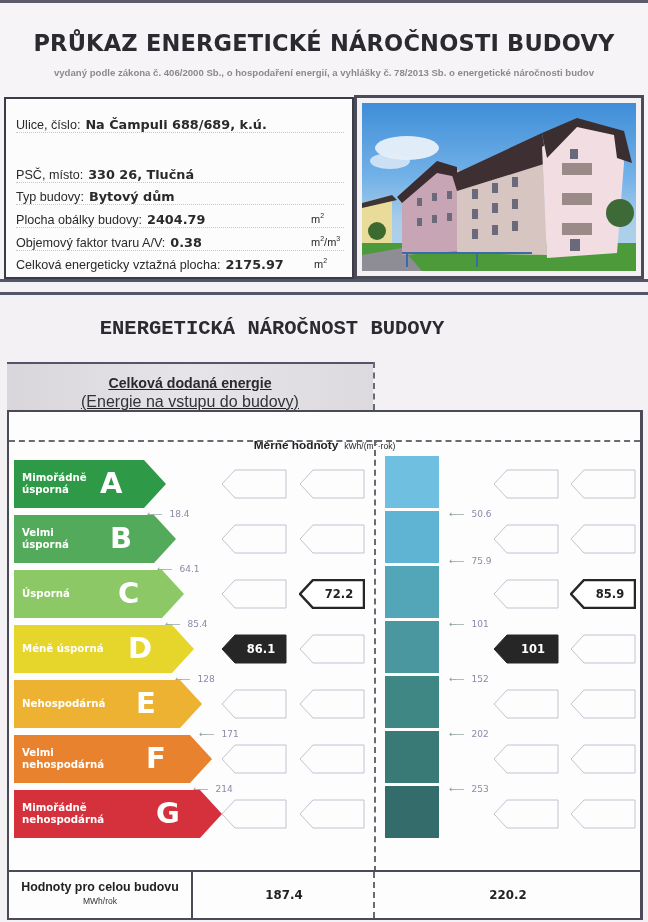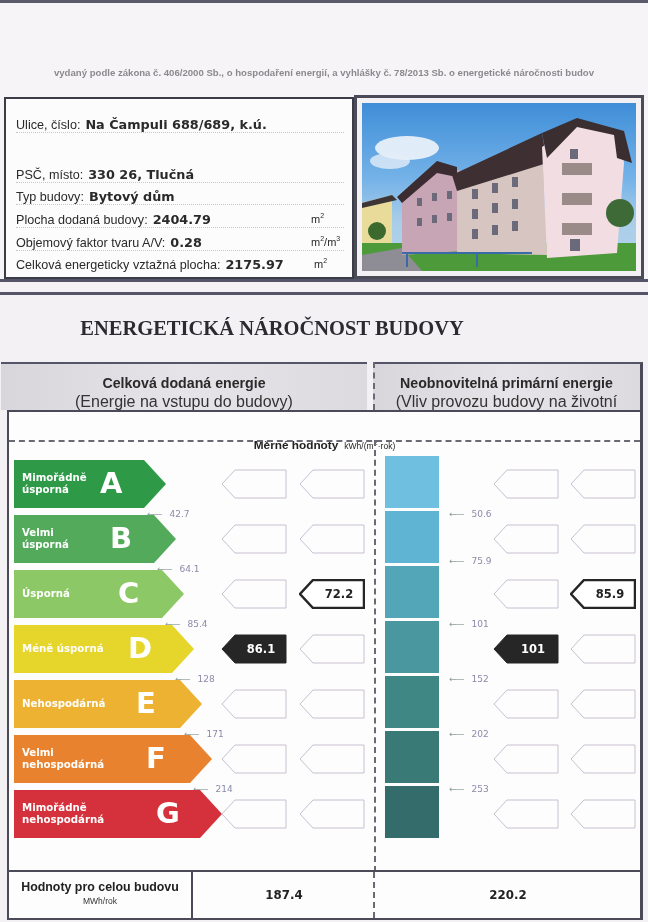--- a/index.html
+++ b/index.html
@@ -50,21 +50,21 @@
       background: linear-gradient(180deg,#3f8ed8 0%,#74b2e8 45%,#a9cde9 70%,#b5d4ec 100%);
     }
     
     .lower-panel {
       position: absolute; left: 0; top: 292px; width: 648px; height: 630px;
       background: #f3f1f4;
       border-top: 3px solid #55556a;
     }
     .section-title {
       position: absolute; left: 0; top: 22px; width: 544px; text-align: center;
-      font-family: Liberation Serif, serif; font-weight: bold; font-size: 20.5px;
+      font-family: Liberation Mono, monospace; font-weight: bold; font-size: 20.5px;
       color: #2a2a30;
     }
     .col-header {
       position: absolute; top: 67px; height: 48px;
       background: linear-gradient(90deg,#d8d6da,#e6e4e8 50%,#dcdadf);
       border-top: 2px solid #55556a;
       text-align: center;
     }
     .col-header .h { font-weight: bold; font-size: 14.2px; margin-top: 11px; color: #2a2a2a; }
     .col-header .s { font-size: 16px; margin-top: 2px; color: #333; }
@@ -114,43 +114,44 @@
       border-right: 2px solid #4a4a58; text-align: center; }
     .total-label .t { font-weight: bold; font-size: 12.4px; margin-top: 8px; color: #222; }
     .total-label .u { font-size: 8.5px; margin-top: 2px; color: #333; }
     .total-val { position: absolute; top: 0; line-height: 46px; text-align: center;
       font-family: "DejaVu Sans", sans-serif; font-weight: bold; font-size: 11.8px; color: #222; }
   </style>
 </head>
 <body>
 
 <div class="top-panel">
+  <div class="main-title">PRŮKAZ ENERGETICKÉ NÁROČNOSTI BUDOVY</div>
   <div class="subtitle">vydaný podle zákona č. 406/2000 Sb., o hospodaření energií, a vyhlášky č. 78/2013 Sb. o energetické náročnosti budov</div>
 
   <div class="info-box">
     <div class="info-row" style="top:18px;">
       <span>Ulice, číslo:</span>
       <span class="val">Na Čampuli 688/689, k.ú.</span>
     </div>
     <div class="info-row" style="top:68px;">
       <span>PSČ, místo:</span>
       <span class="val">330 26, Tlučná</span>
     </div>
     <div class="info-row" style="top:90px;">
       <span>Typ budovy:</span>
       <span class="val">Bytový dům</span>
     </div>
     <div class="info-row" style="top:113px;">
-      <span>Plocha dodaná budovy:</span>
+      <span>Plocha obálky budovy:</span>
       <span class="val">2404.79</span>
       <span class="unit" style="left:295px;"><span>m</span><sup>2</sup></span>
     </div>
     <div class="info-row" style="top:136px;">
       <span>Objemový faktor tvaru A/V:</span>
-      <span class="val">0.28</span>
+      <span class="val">0.38</span>
       <span class="unit" style="left:295px;"><span>m</span><sup>2</sup><span>/m</span><sup>3</sup></span>
     </div>
     <div class="info-row" style="top:158px; border-bottom:none;">
       <span>Celková energeticky vztažná plocha:</span>
       <span class="val">2175.97</span>
       <span class="unit" style="left:298px;"><span>m</span><sup>2</sup></span>
     </div>
   </div>
 
   <div class="photo-box">
@@ -204,47 +205,43 @@
         <line x1="45" y1="150" x2="45" y2="164" stroke="#3a6aa8" stroke-width="2"></line>
         <line x1="115" y1="150" x2="115" y2="164" stroke="#3a6aa8" stroke-width="2"></line>
       </svg>
     </div>
   </div>
 </div>
 
 <div class="lower-panel">
   <div class="section-title">ENERGETICKÁ NÁROČNOST BUDOVY</div>
 
-  <div class="col-header" style="left:1px; width:366px;">
+  <div class="col-header" style="left:7px; width:366px;text-decoration:underline;">
     <div class="h">Celková dodaná energie</div>
     <div class="s">(Energie na vstupu do budovy)</div>
-  </div>
-  <div class="col-header" style="left:373px; width:270px; border-right:3px solid #4a4a58;">
-    <div class="h">Neobnovitelná primární energie</div>
-    <div class="s">(Vliv provozu budovy na životní prostředí)</div>
   </div>
   <div class="dash-v2" style="top:67px; left:373px;"></div>
 
   <div class="chart-area">
     <div class="measure-label">
       <span>Měrné hodnoty</span><span class="u"><span>kWh/(m</span><sup>2</sup><span>·rok)</span></span>
     </div>
     <div class="dash-h"></div>
     <div class="dash-v" style="top:28px; bottom:-2px;"></div>
 
     <div id="bands">
         <div class="band" style="top: 48px; width: 152px;">
           <svg width="152" height="48" style="position:absolute;left:0;top:0">
             <polygon points="0,0 130,0 152,24 130,48 0,48" fill="#2e9a47"></polygon>
           </svg>
           <span class="lbl">Mimořádně
 úsporná</span>
           <span class="letter" style="left: 86px;">A</span>
         </div>
-        <div class="threshold" style="left: 138px; top: 97px;"><span class="arr">←—</span><span>42.7</span></div>
+        <div class="threshold" style="left: 138px; top: 97px;"><span class="arr">←—</span><span>18.4</span></div>
         <div class="band" style="top: 103px; width: 162px;">
           <svg width="162" height="48" style="position:absolute;left:0;top:0">
             <polygon points="0,0 140,0 162,24 140,48 0,48" fill="#52aa5a"></polygon>
           </svg>
           <span class="lbl">Velmi
 úsporná</span>
           <span class="letter" style="left: 96px;">B</span>
         </div>
         <div class="threshold" style="left: 148px; top: 152px;"><span class="arr">←—</span><span>64.1</span></div>
         <div class="band" style="top: 158px; width: 170px;">
@@ -263,21 +260,21 @@
           <span class="letter" style="left: 114px;">D</span>
         </div>
         <div class="threshold" style="left: 166px; top: 262px;"><span class="arr">←—</span><span>128</span></div>
         <div class="band" style="top: 268px; width: 188px;">
           <svg width="188" height="48" style="position:absolute;left:0;top:0">
             <polygon points="0,0 166,0 188,24 166,48 0,48" fill="#edb231"></polygon>
           </svg>
           <span class="lbl">Nehospodárná</span>
           <span class="letter" style="left: 122px;">E</span>
         </div>
-        <div class="threshold" style="left: 175px; top: 317px;"><span class="arr">←—</span><span>171</span></div>
+        <div class="threshold" style="left: 190px; top: 317px;"><span class="arr">←—</span><span>171</span></div>
         <div class="band" style="top: 323px; width: 198px;">
           <svg width="198" height="48" style="position:absolute;left:0;top:0">
             <polygon points="0,0 176,0 198,24 176,48 0,48" fill="#e9822e"></polygon>
           </svg>
           <span class="lbl">Velmi
 nehospodárná</span>
           <span class="letter" style="left: 132px;">F</span>
         </div>
         <div class="threshold" style="left: 184px; top: 372px;"><span class="arr">←—</span><span>214</span></div>
         <div class="band" style="top: 378px; width: 208px;">

